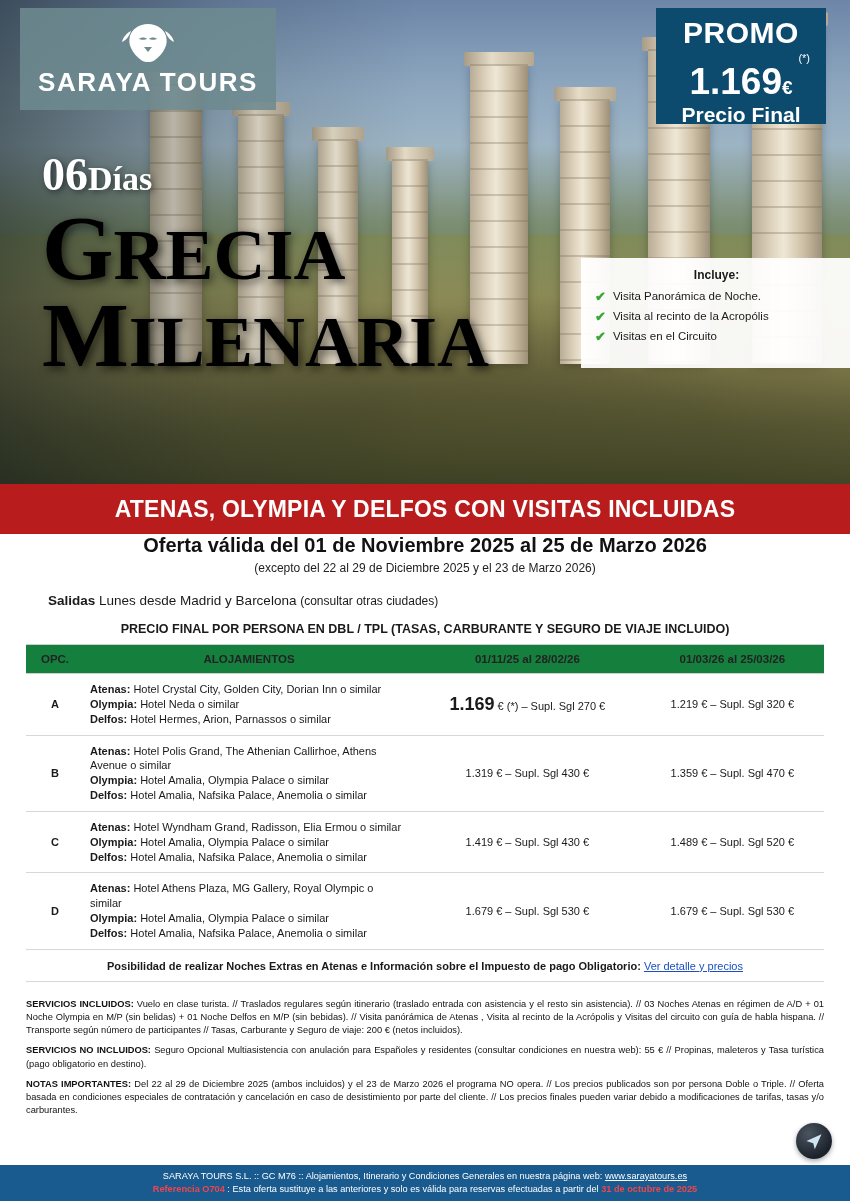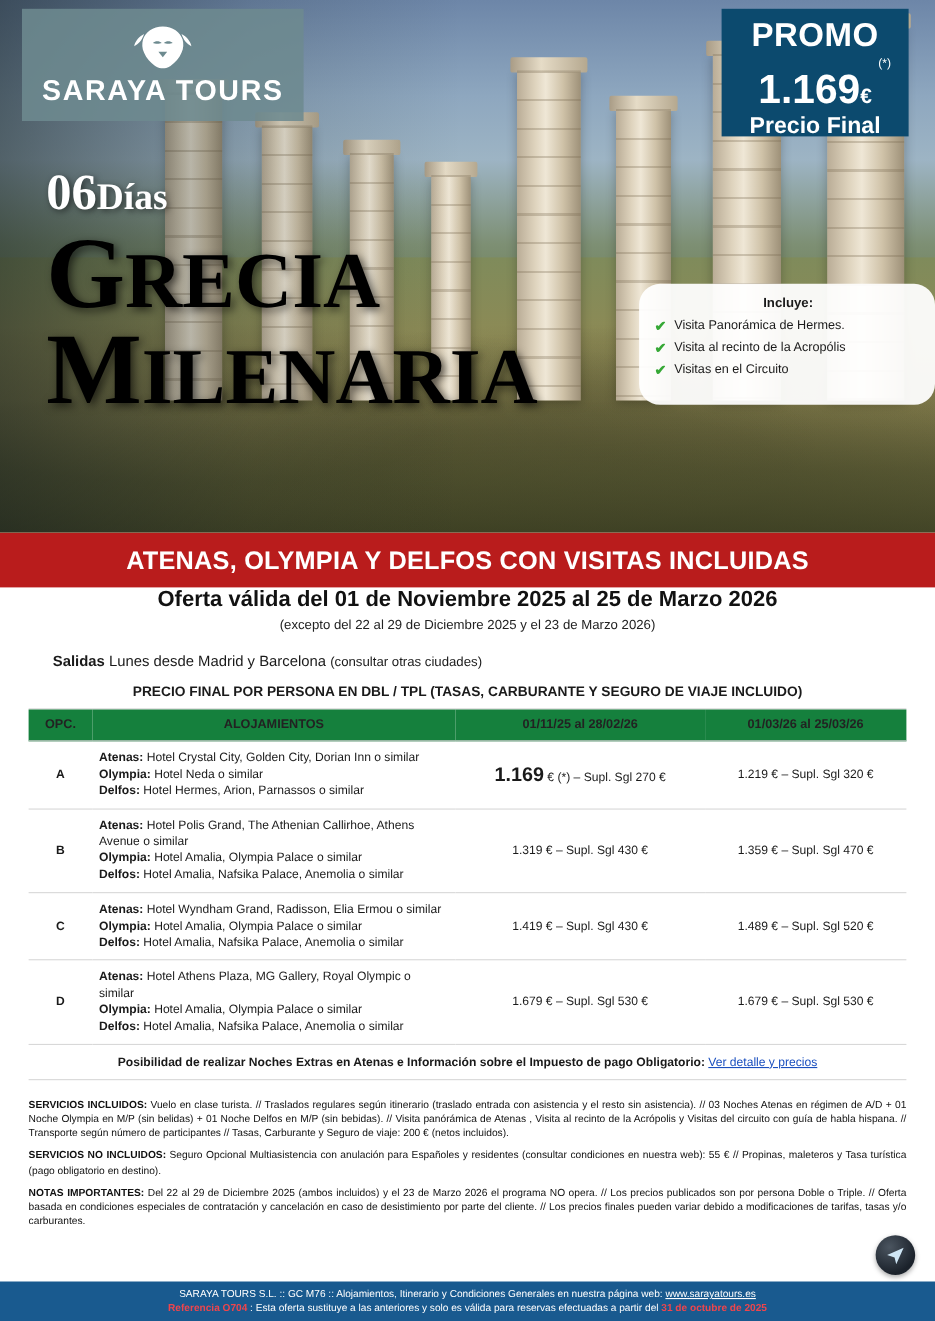--- a/index.html
+++ b/index.html
@@ -106,21 +106,20 @@
   }
   .hero-title .l1 { display:block; font-size: 72px; }
   .hero-title .l2 { display:block; font-size: 72px; }
   .hero-title .cap { font-size: 92px; }
 
   
   .includes {
     position:absolute; right:0; top:258px; width:269px; min-height:110px;
     background: rgba(255,255,255,.94);
     padding: 10px 12px 12px 14px;
-    border-radius: 19px;
   }
   .includes h4 { margin:0 0 8px 0; font-size:12px; text-align:center; }
   .inc-row { display:flex; align-items:flex-start; gap:7px; margin-bottom:7px; font-size:11.5px; }
   .tick { color:#36a836; font-weight:700; font-size:13px; line-height:1; }
 
   
   .band {
     width: 850px; height: 50px;
     background: #b91c1c;
     display:flex; align-items:center; justify-content:center;
@@ -248,21 +247,21 @@
   </div>
   <div class="hero-title">
     <span class="l1"><span class="cap">G</span><span>RECIA</span></span>
     <span class="l2"><span class="cap">M</span><span>ILENARIA</span></span>
   </div>
 
   <div class="includes">
     <h4>Incluye:</h4>
     <div class="inc-row">
       <span class="tick">✔</span>
-      <span>Visita Panorámica de Hermes.</span>
+      <span>Visita Panorámica de Noche.</span>
     </div>
     <div class="inc-row">
       <span class="tick">✔</span>
       <span>Visita al recinto de la Acropólis</span>
     </div>
     <div class="inc-row">
       <span class="tick">✔</span>
       <span>Visitas en el Circuito</span>
     </div>
   </div>

